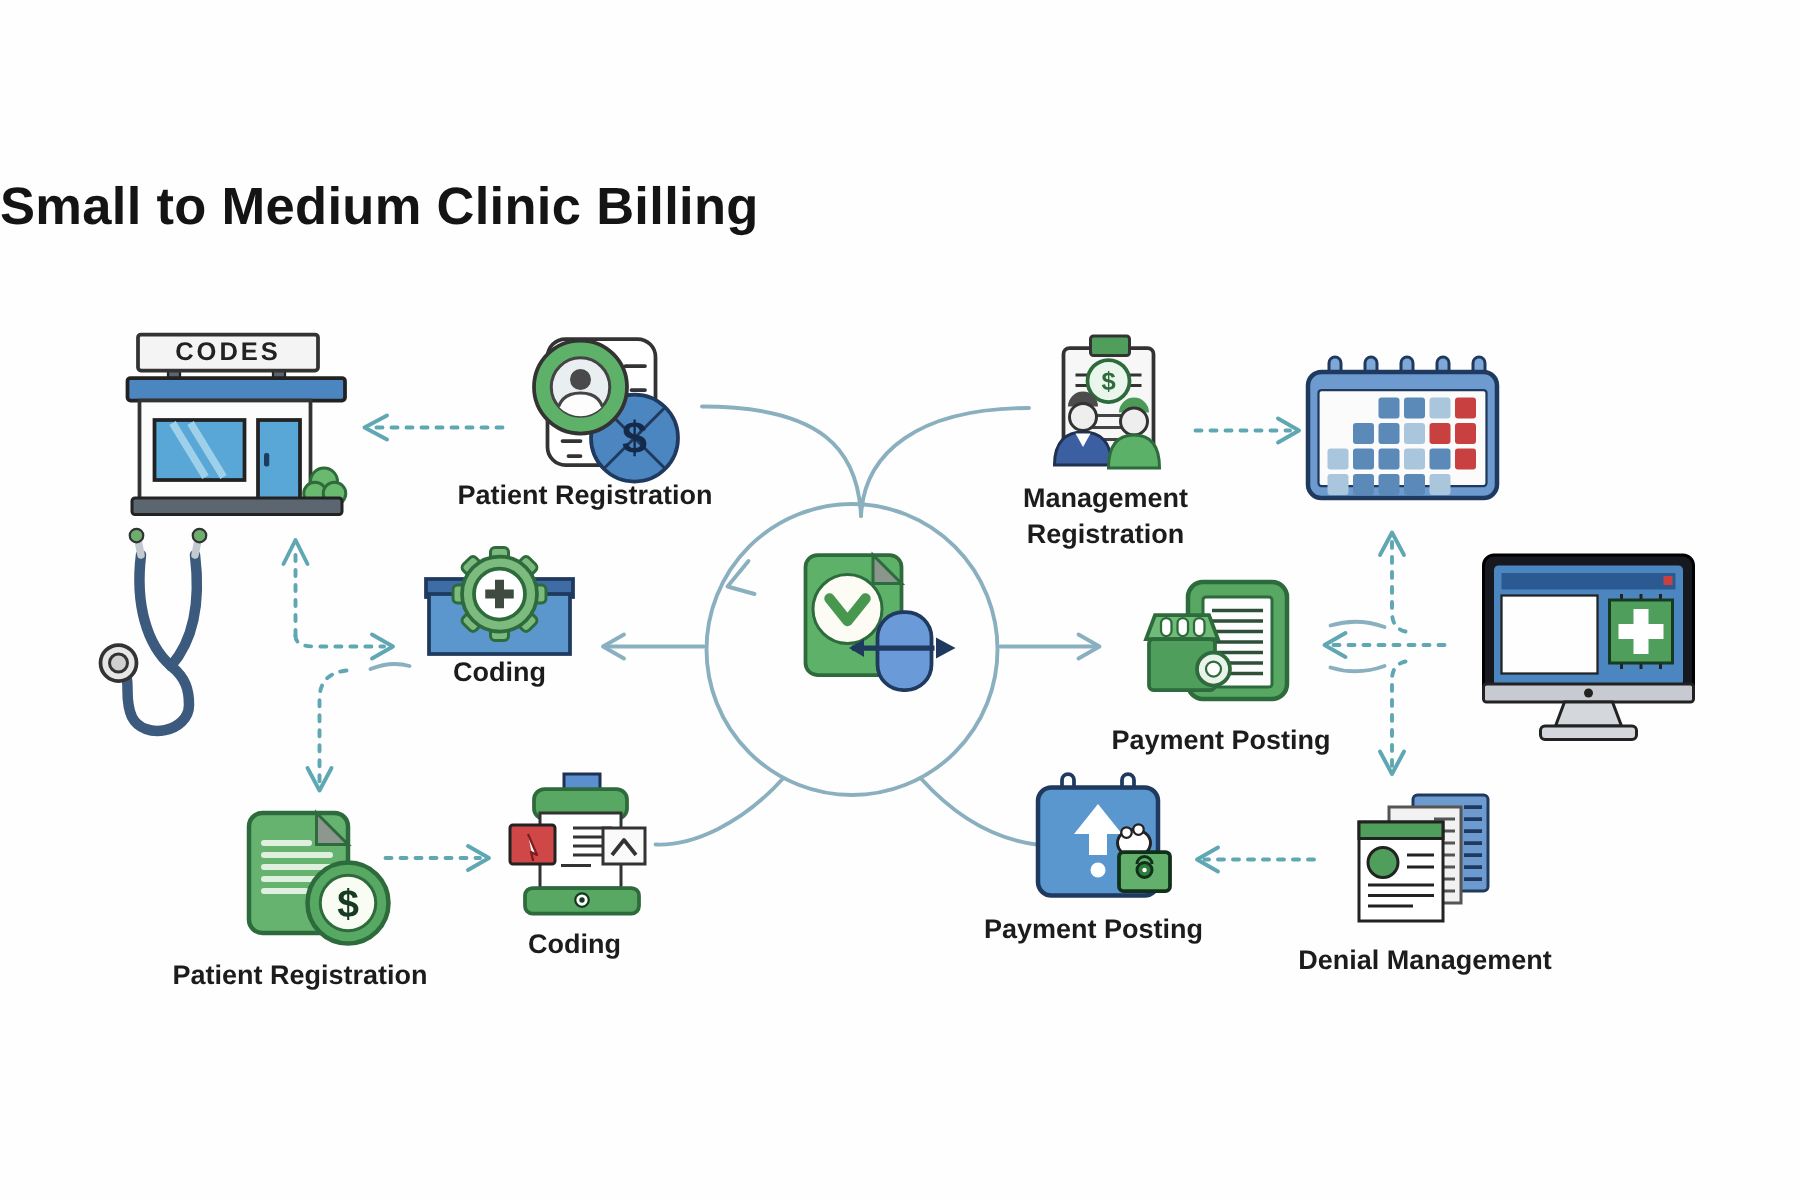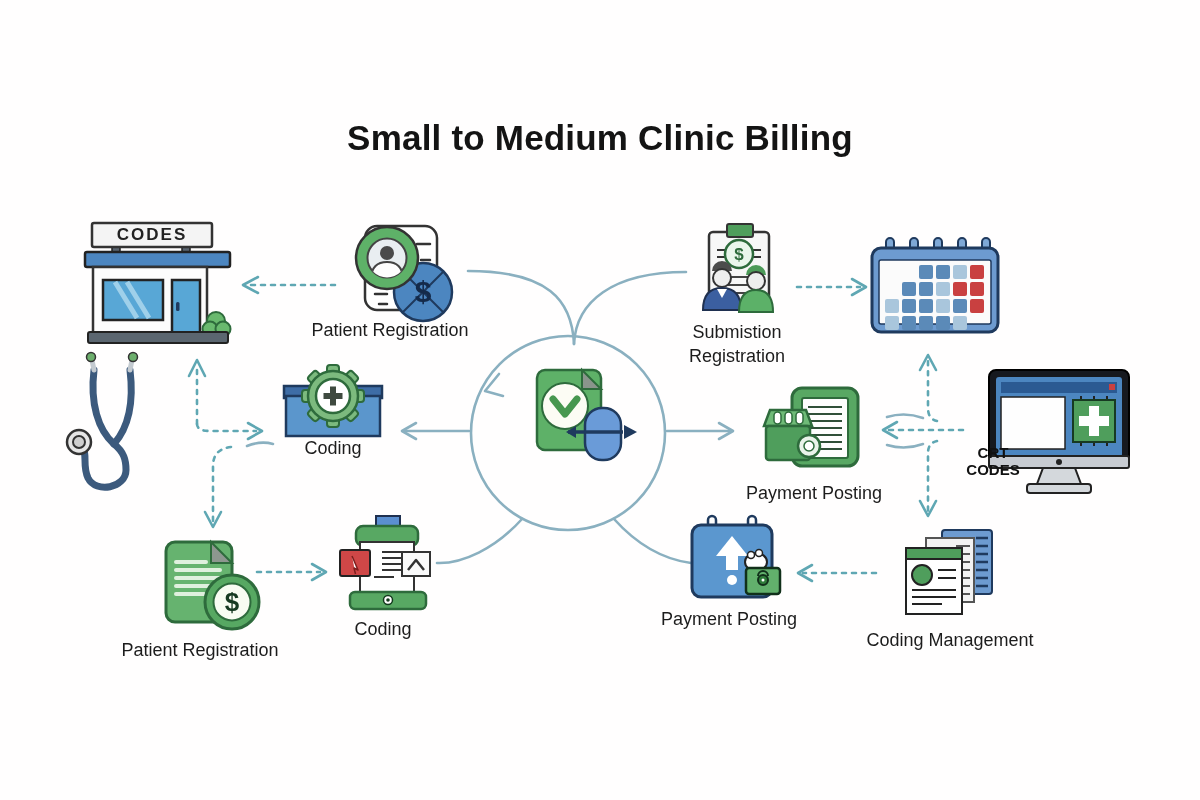--- a/index.html
+++ b/index.html
@@ -1,21 +1,21 @@
 <!DOCTYPE html>
 <html style="--arrow-solid: #8ab0c0; --arrow-dashed: #5fa7b3; --green: #5eb168; --green-mid: #4f9e5c; --green-dark: #2e6b3c; --blue: #5b8fd0; --blue-mid: #4c86c0; --blue-dark: #1f3a5e; --steel-blue: #5b8ab8; --light-blue: #a9c6dc; --red: #c94040; --text: #1c1c1c;"><head>
 <meta charset="utf-8">
 <style>
   html,body{margin:0;padding:0;background:#fff;}
   #canvas{position:relative;width:1200px;height:800px;background:#fffefe;overflow:hidden;
           font-family:"Liberation Sans",sans-serif;color:var(--text,#1c1c1c);}
   .abs{position:absolute;}
-  #title{left:0;right:0;top:118px;text-align:center;font-size:35px;font-weight:700;
+  #title{left:0;right:0;top:118px;text-align:left;font-size:35px;font-weight:700;
          letter-spacing:.2px;color:#141414;}
-  .node-label{font-size:18px;font-weight:400;text-align:center;line-height:24px;color:var(--text);}
+  .node-label{font-size:18px;font-weight:700;text-align:center;line-height:24px;color:var(--text);}
   .crt-label{font-size:15px;font-weight:700;line-height:17px;text-align:center;color:#111;z-index:6;}
   svg{display:block;overflow:visible;}
   #arrow-layer{left:0;top:0;z-index:1;}
   .icon{z-index:3;}
   .clinic-sign-text{position:absolute;left:7px;top:5px;width:120px;height:24px;line-height:24px;
         text-align:center;font-weight:700;font-size:17px;letter-spacing:2px;color:#222;}
   .cal-grid{position:absolute;left:13px;top:27px;display:grid;z-index:4;
         grid-template-columns:repeat(6,14px);grid-auto-rows:14px;gap:3px;}
   .cal-cell{border-radius:2px;}
   .cal-cell.B{background:var(--steel-blue);}
@@ -181,21 +181,21 @@
       <path d="M 27 49 a 10 10 0 0 1 20 0 Z" fill="#4c4c4c"></path>
       <circle cx="37" cy="56" r="9" fill="#eeeeee" stroke="#333" stroke-width="2"></circle>
       <path d="M 18 88 C 18 72 26 66 37 66 C 48 66 56 72 56 88 Z" fill="#3b5fa0" stroke="#1f3050" stroke-width="2"></path>
       <path d="M 32 67 L 37 76 L 42 67 Z" fill="#fff"></path>
       <path d="M 61 53 a 10 10 0 0 1 20 0 Z" fill="#4c9a58"></path>
       <circle cx="71" cy="59" r="9" fill="#eeeeee" stroke="#333" stroke-width="2"></circle>
       <path d="M 54 90 C 54 74 61 68 71 68 C 81 68 88 74 88 90 Z" fill="#5cb168" stroke="#2e6b3c" stroke-width="2"></path>
     </svg>
   </div>
   <div class="abs node-label" style="left:662px;top:320px;width:150px;">
-    <div>Submistion</div>
+    <div>Management</div>
     <div>Registration</div>
   </div>
 
   <div class="abs icon" style="left:872px;top:238px;width:128px;height:96px;">
     <svg width="128" height="96" viewBox="0 0 128 96">
       <g fill="#7ea8d6" stroke="#1f3a5e" stroke-width="2">
         <rect x="14" y="0" width="8" height="18" rx="4"></rect>
           <rect x="38" y="0" width="8" height="18" rx="4"></rect>
         <rect x="62" y="0" width="8" height="18" rx="4"></rect>
           <rect x="86" y="0" width="8" height="18" rx="4"></rect>
@@ -241,24 +241,20 @@
       <rect x="18" y="27" width="64" height="52" fill="#fefefe" stroke="#222" stroke-width="1.5"></rect>
       <path d="M 98 26 v 4 M 111 26 v 4 M 124 26 v 4 M 98 72 v 4 M 111 72 v 4 M 124 72 v 4" stroke="#222" stroke-width="2"></path>
       <rect x="90" y="30" width="42" height="42" fill="#4f9e5c" stroke="#173a22" stroke-width="2"></rect>
       <rect x="106" y="36" width="10" height="30" fill="#fff"></rect>
       <rect x="96" y="46" width="30" height="10" fill="#fff"></rect>
       <rect x="6" y="86" width="140" height="12" rx="2" fill="#c7cbd1" stroke="#222" stroke-width="2"></rect>
       <circle cx="76" cy="92" r="3" fill="#222"></circle>
       <path d="M 60 98 L 92 98 L 98 114 L 54 114 Z" fill="#d4d8dc" stroke="#222" stroke-width="2"></path>
       <rect x="44" y="114" width="64" height="9" rx="3" fill="#d4d8dc" stroke="#222" stroke-width="2"></rect>
     </svg>
-    <div class="abs crt-label" style="left:-50px;top:74px;width:120px;">
-      <div>CRT</div>
-      <div>CODES</div>
-    </div>
   </div>
 
   <div class="abs icon" style="left:762px;top:386px;width:102px;height:84px;">
     <svg width="102" height="84" viewBox="0 0 102 84">
       <rect x="30" y="2" width="66" height="78" rx="10" fill="#58a863" stroke="#2e6b3c" stroke-width="3"></rect>
       <rect x="40" y="12" width="46" height="60" rx="2" fill="#fdfdfd" stroke="#2e6b3c" stroke-width="2"></rect>
       <path d="M 46 21 h 34 M 46 28 h 34 M 46 35 h 34 M 46 42 h 34 M 46 49 h 34 M 46 56 h 34 M 46 63 h 34" stroke="#2f4f38" stroke-width="2.2"></path>
       <path d="M 2 40 L 50 40 L 44 24 L 8 24 Z" fill="#6fbb78" stroke="#2e6b3c" stroke-width="2.5"></path>
       <rect x="12" y="26" width="7" height="12" rx="3.5" fill="#fff" stroke="#2e6b3c" stroke-width="1.5"></rect>
       <rect x="23" y="26" width="7" height="12" rx="3.5" fill="#fff" stroke="#2e6b3c" stroke-width="1.5"></rect>
@@ -275,21 +271,21 @@
       <rect x="44" y="0" width="50" height="64" rx="3" fill="#6d9bd0" stroke="#1f3a5e" stroke-width="2"></rect>
       <path d="M 78 8 h 12 M 78 16 h 12 M 78 24 h 12 M 78 32 h 12 M 78 40 h 12 M 78 48 h 12 M 78 56 h 12" stroke="#1f3a5e" stroke-width="2.5"></path>
       <rect x="28" y="8" width="48" height="64" fill="#f2f2f2" stroke="#555" stroke-width="2"></rect>
       <path d="M 58 16 h 14 M 58 24 h 14 M 58 32 h 14 M 58 40 h 14 M 58 48 h 14 M 58 56 h 14 M 58 64 h 14" stroke="#555" stroke-width="2"></path>
       <rect x="8" y="18" width="56" height="66" fill="#fff" stroke="#222" stroke-width="2"></rect>
       <rect x="8" y="18" width="56" height="11" fill="#4f9e5c" stroke="#222" stroke-width="2"></rect>
       <circle cx="24" cy="45" r="10" fill="#4f9e5c" stroke="#222" stroke-width="2"></circle>
       <path d="M 40 40 h 18 M 40 48 h 18 M 14 60 h 44 M 14 67 h 44 M 14 74 h 30" stroke="#222" stroke-width="2"></path>
     </svg>
   </div>
-  <div class="abs node-label" style="left:850px;top:628px;width:200px;">Coding Management</div>
+  <div class="abs node-label" style="left:850px;top:628px;width:200px;">Denial Management</div>
 
   <div class="abs icon" style="left:688px;top:516px;width:94px;height:90px;">
     <svg width="94" height="90" viewBox="0 0 94 90">
       <rect x="20" y="0" width="8" height="17" rx="4" fill="#fdfdfd" stroke="#1f3a5e" stroke-width="2.5"></rect>
       <rect x="60" y="0" width="8" height="17" rx="4" fill="#fdfdfd" stroke="#1f3a5e" stroke-width="2.5"></rect>
       <rect x="4" y="9" width="80" height="72" rx="9" fill="#5b97cf" stroke="#1f3a5e" stroke-width="3"></rect>
       <path d="M 44 20 L 28 40 L 60 40 Z" fill="#fff"></path>
       <rect x="38" y="39" width="12" height="15" fill="#fff"></rect>
       <circle cx="44" cy="64" r="5" fill="#fff"></circle>
       <ellipse cx="68" cy="46" rx="11" ry="9" fill="#fff" stroke="#222" stroke-width="2"></ellipse>

